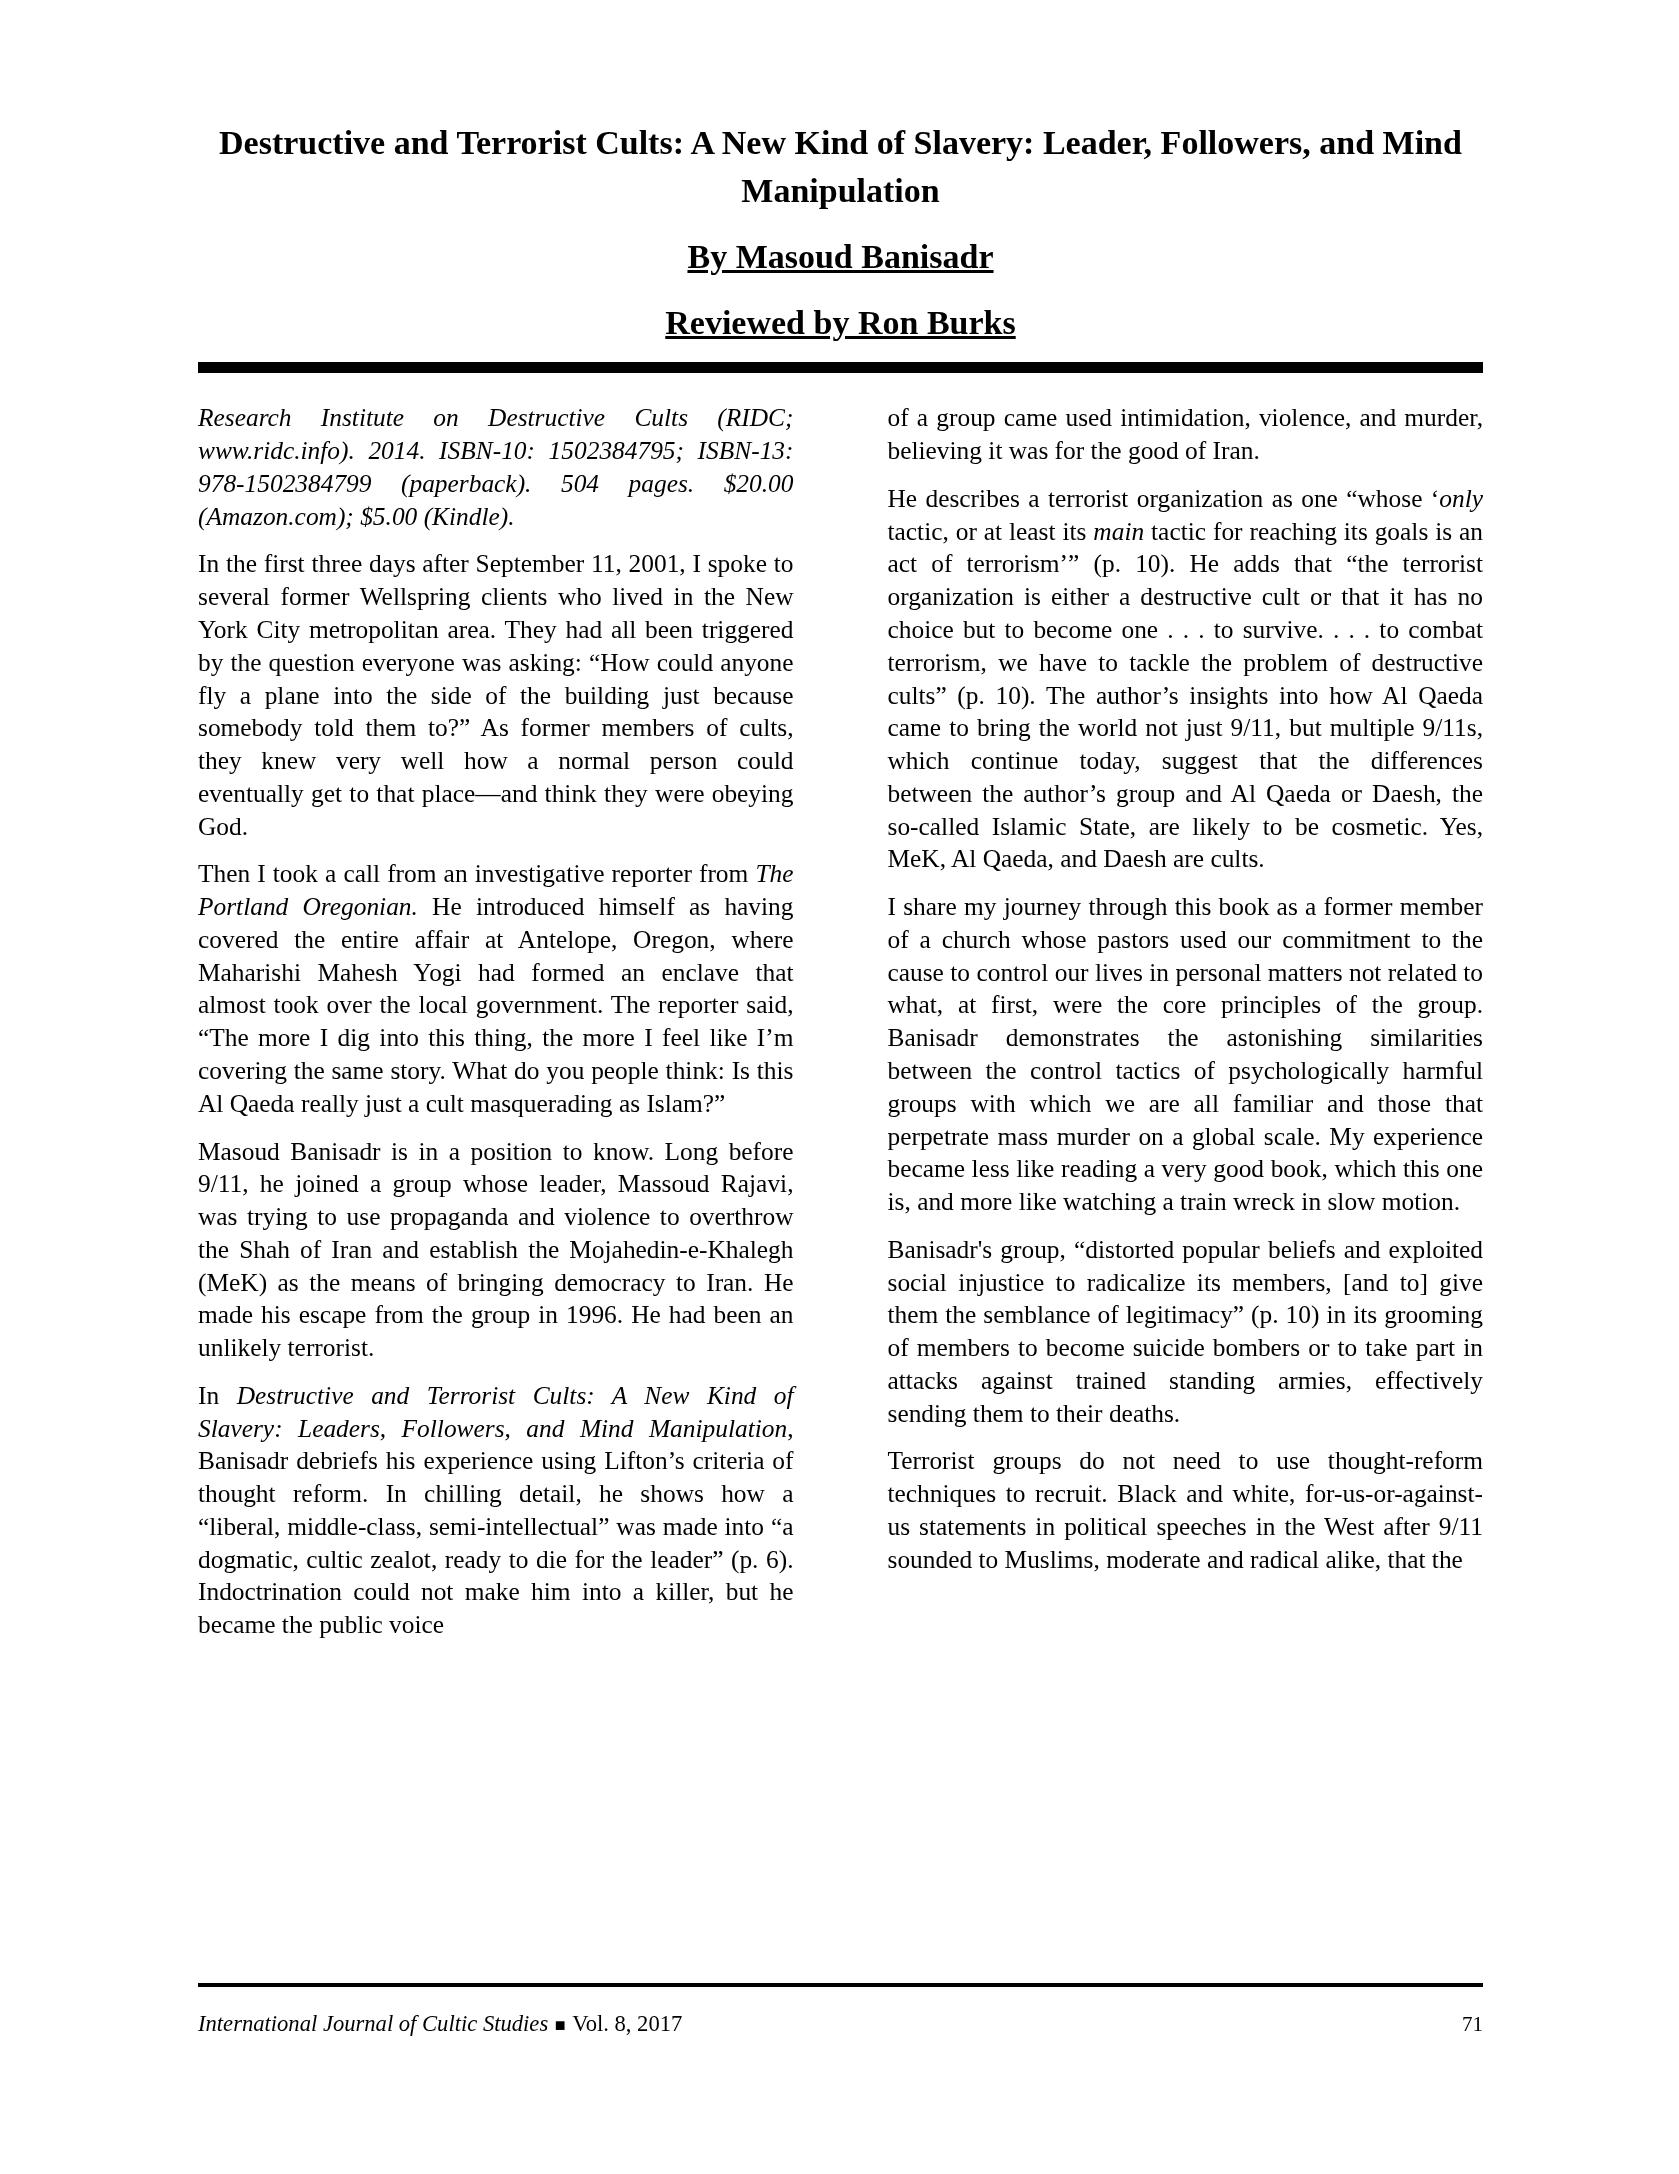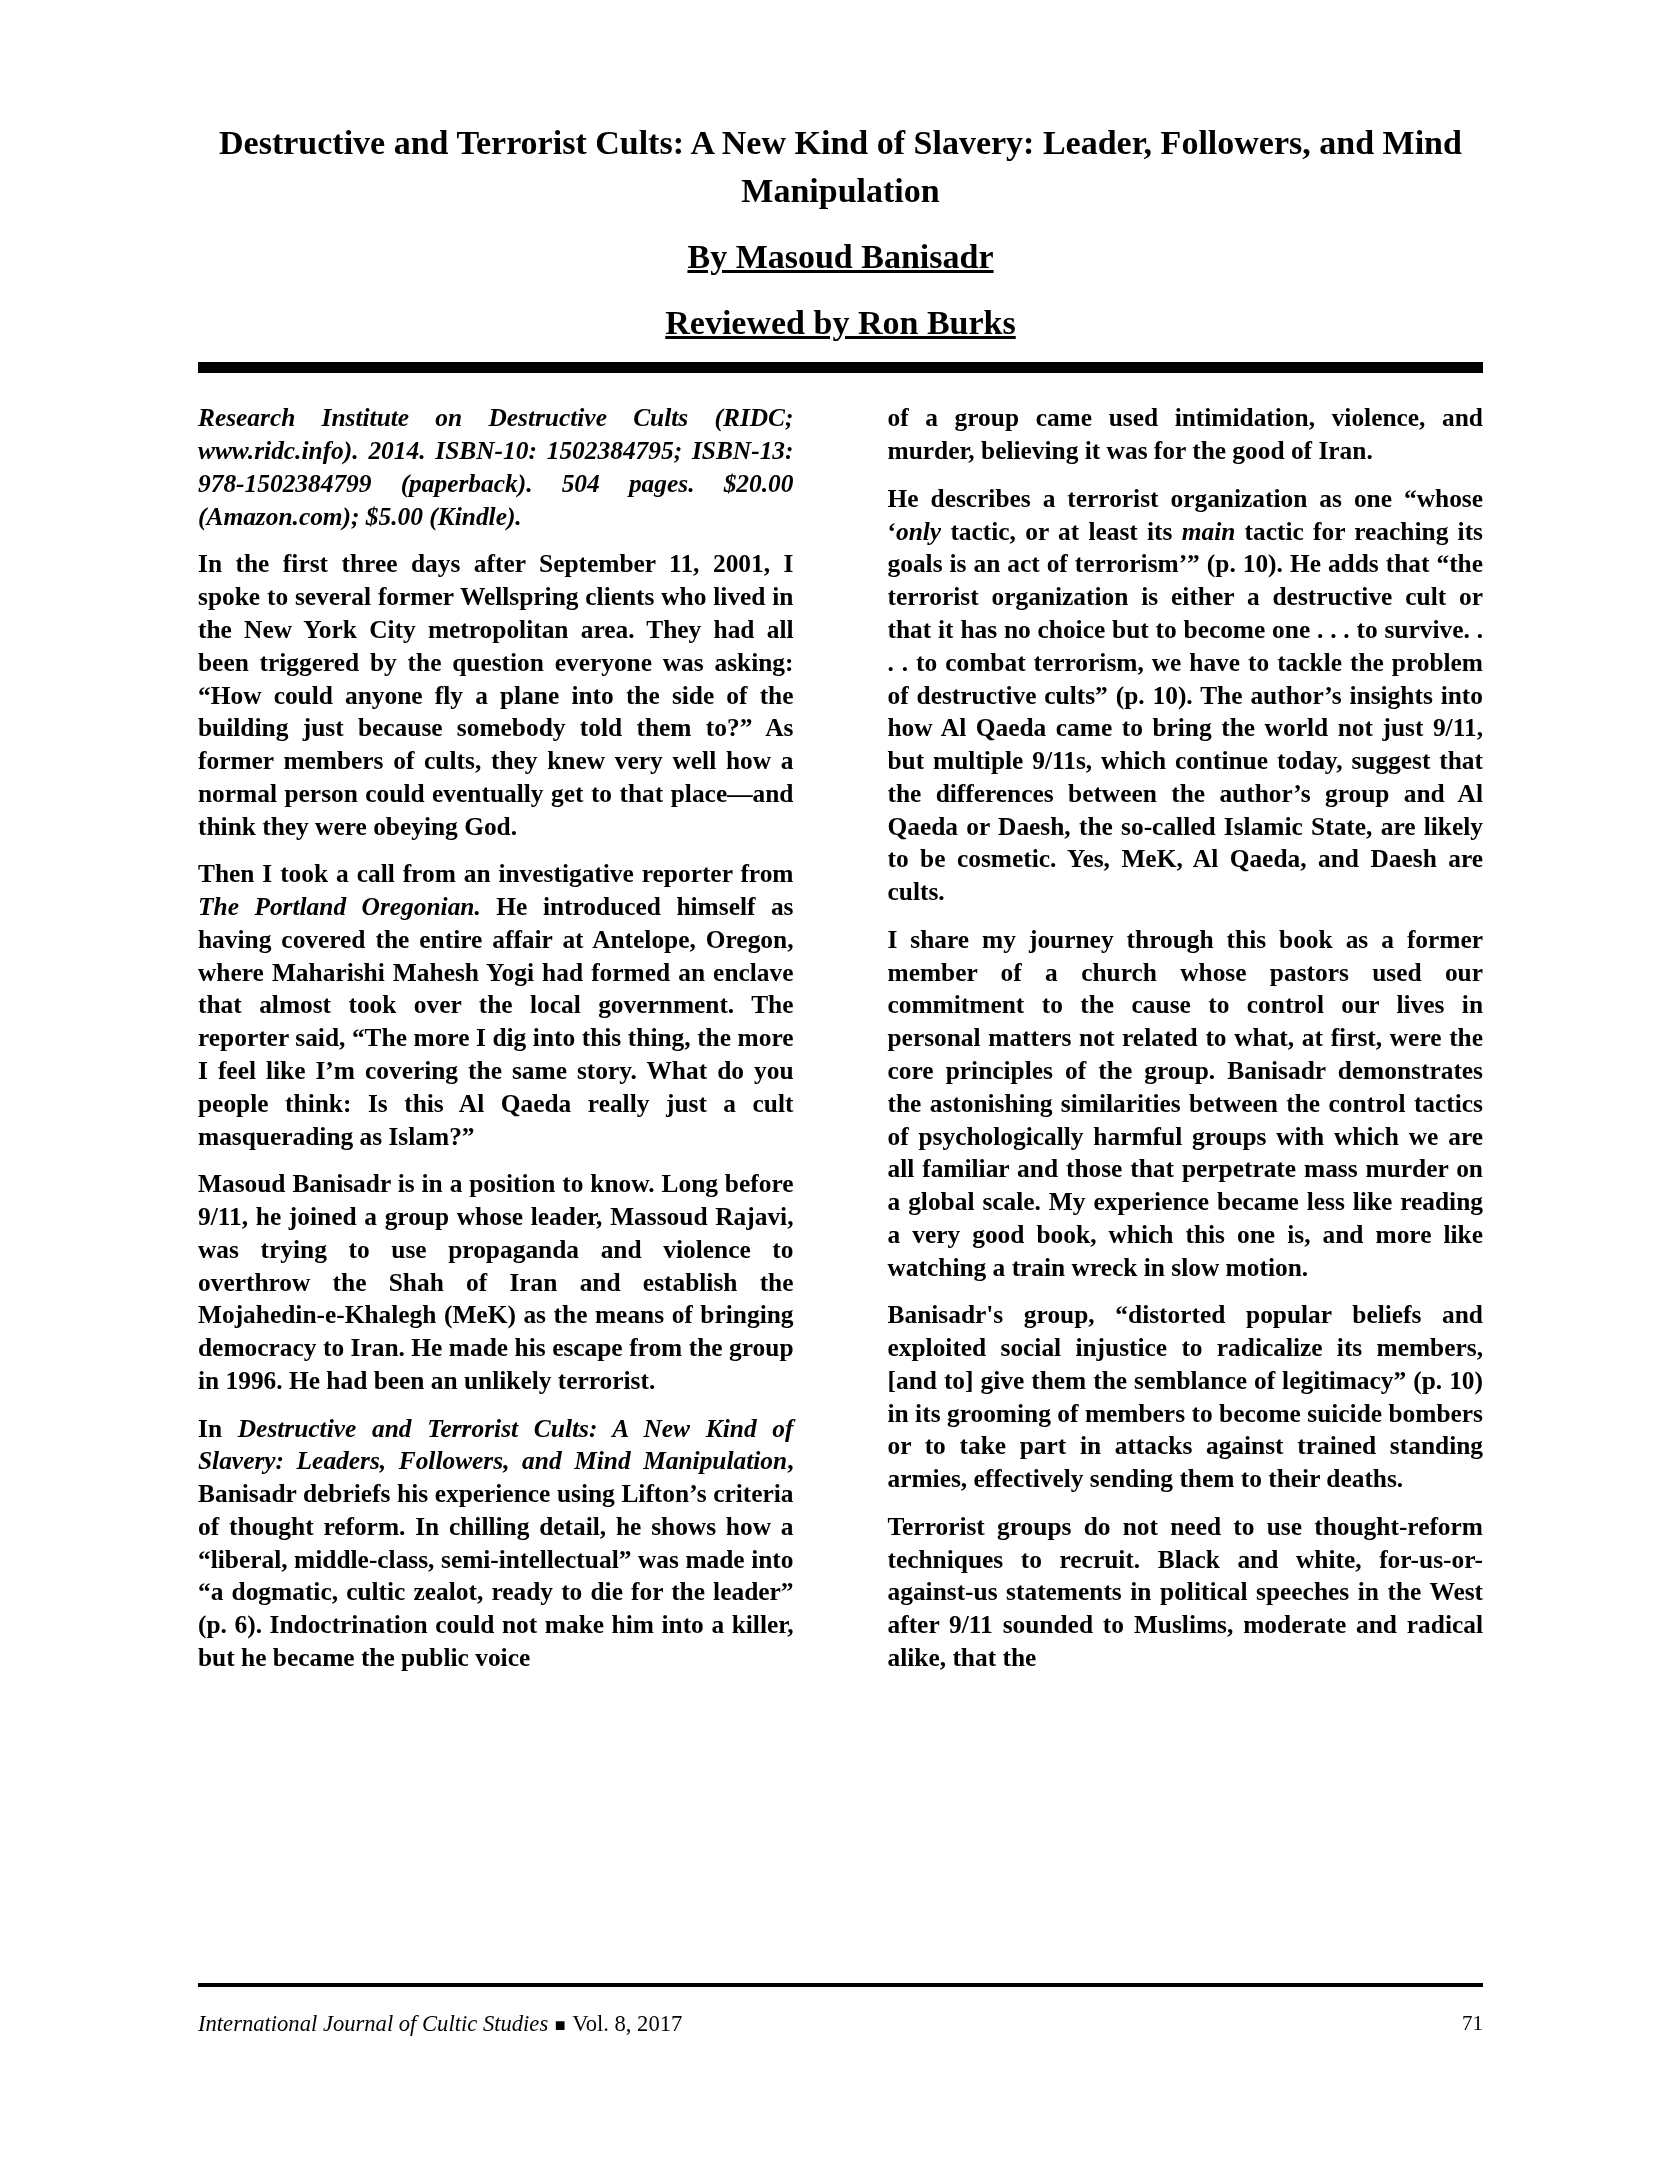--- a/index.html
+++ b/index.html
@@ -35,34 +35,34 @@
   .byline.reviewer { margin-bottom: 20px; }
   .rule-thick { height: 11.3px; background: #000000; }
   .columns {
     display: flex;
     gap: 94px;
     margin-top: 28px;
     font-size: 25.4px;
     line-height: 1.29;
     text-align: justify;
   }
-  .col { flex: 1 1 0; min-width: 0; font-weight: bold; }
+  .col { flex: 1 1 0; min-width: 0; }
   .col p.para { margin: 0 0 15px 0; }
   .col em { font-style: italic; }
   .footer-area {
     position: absolute;
     left: 198px;
     top: 1983px;
     width: 1285px;
   }
   .rule-thin { height: 3.8px; background: #000000; }
   .footer-row {
     display: flex;
     justify-content: space-between;
-    align-items: flex-start;
+    align-items: center;
     margin-top: 24.5px;
     font-size: 22.6px;
   }
   .footer-left { white-space: nowrap; }
   .journal-name { font-style: italic; }
   .sep { font-size: 18px; margin: 0 6.6px; }
   .page-number { font-size: 21px; }
 </style>
 </head>
 <body>

